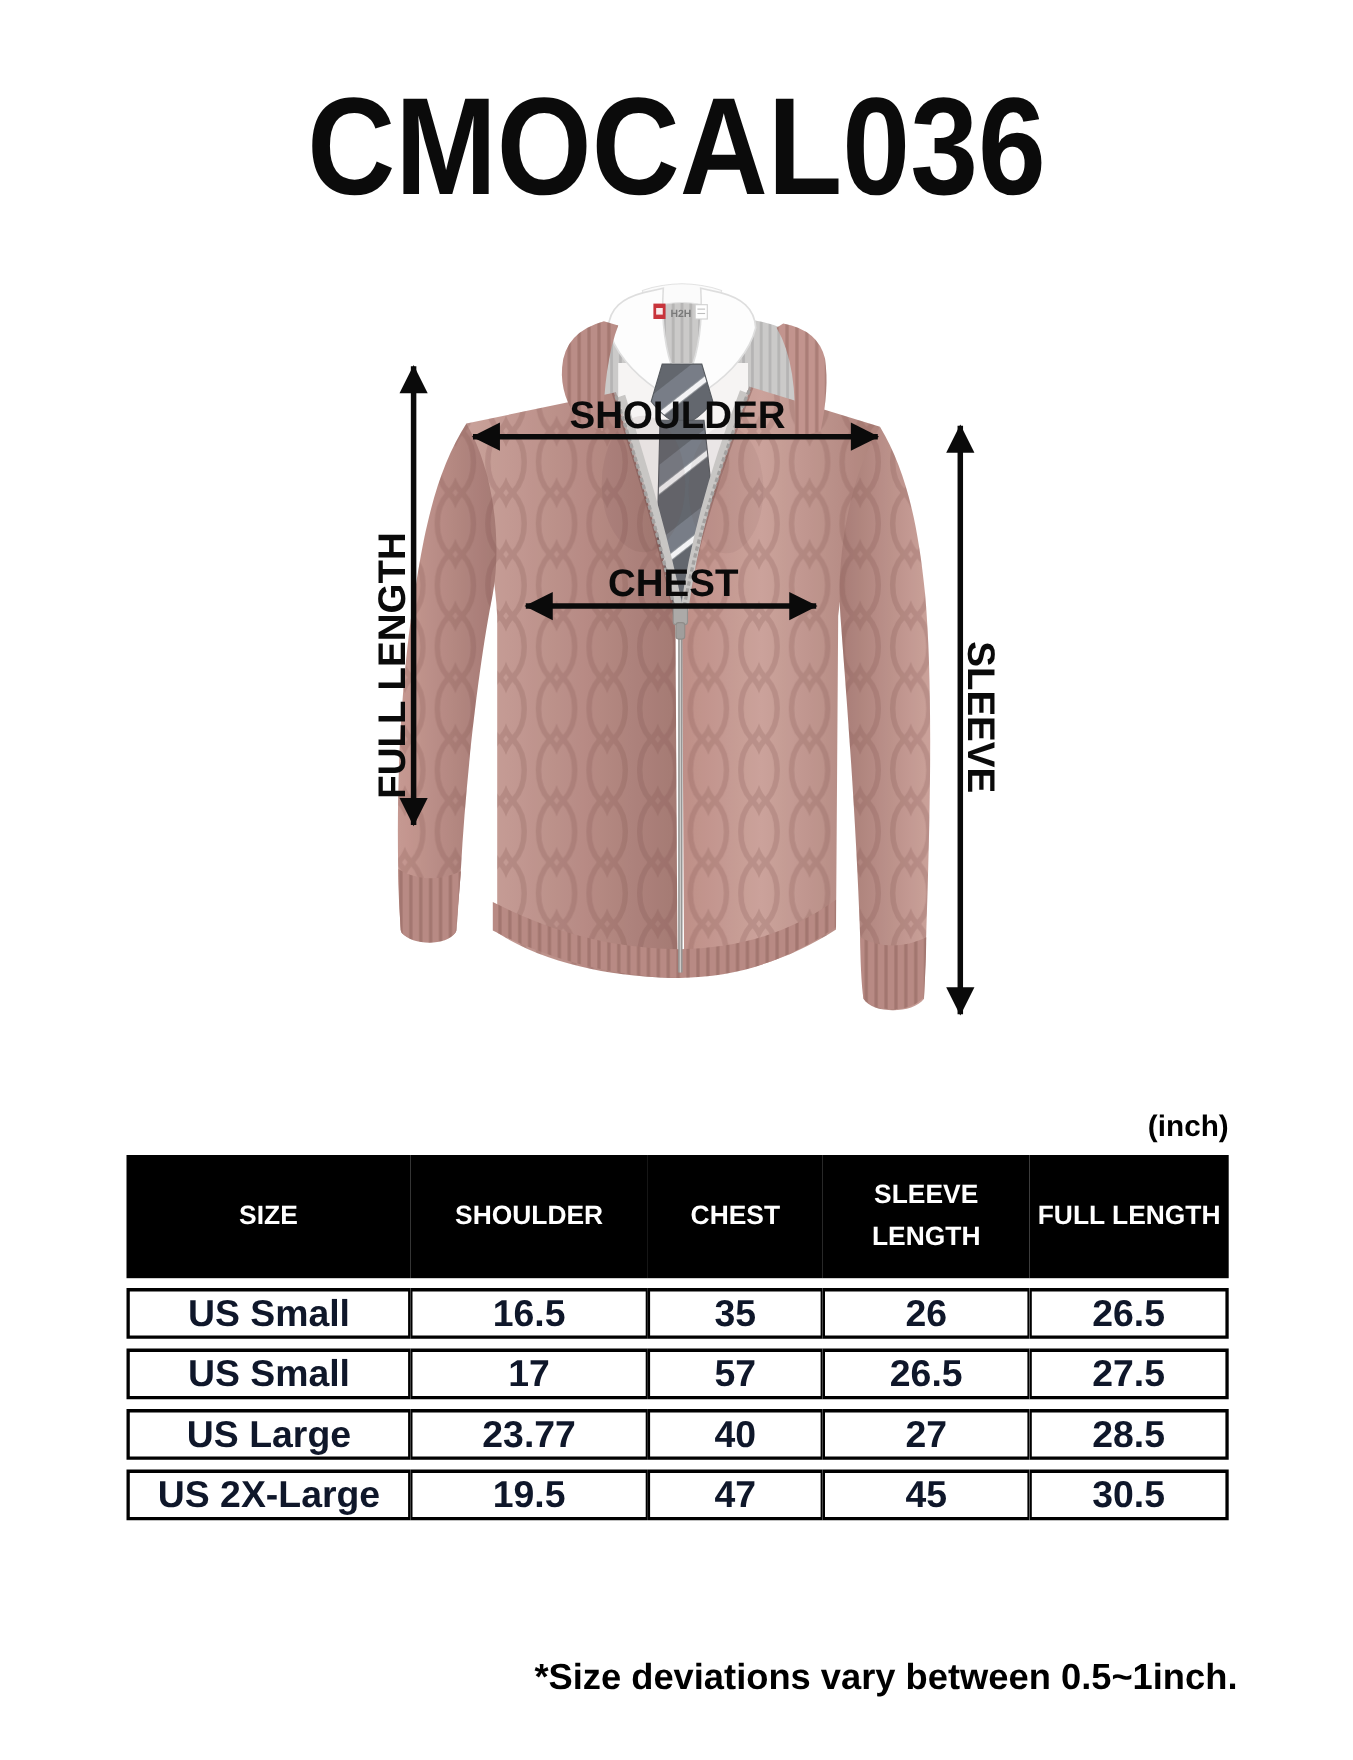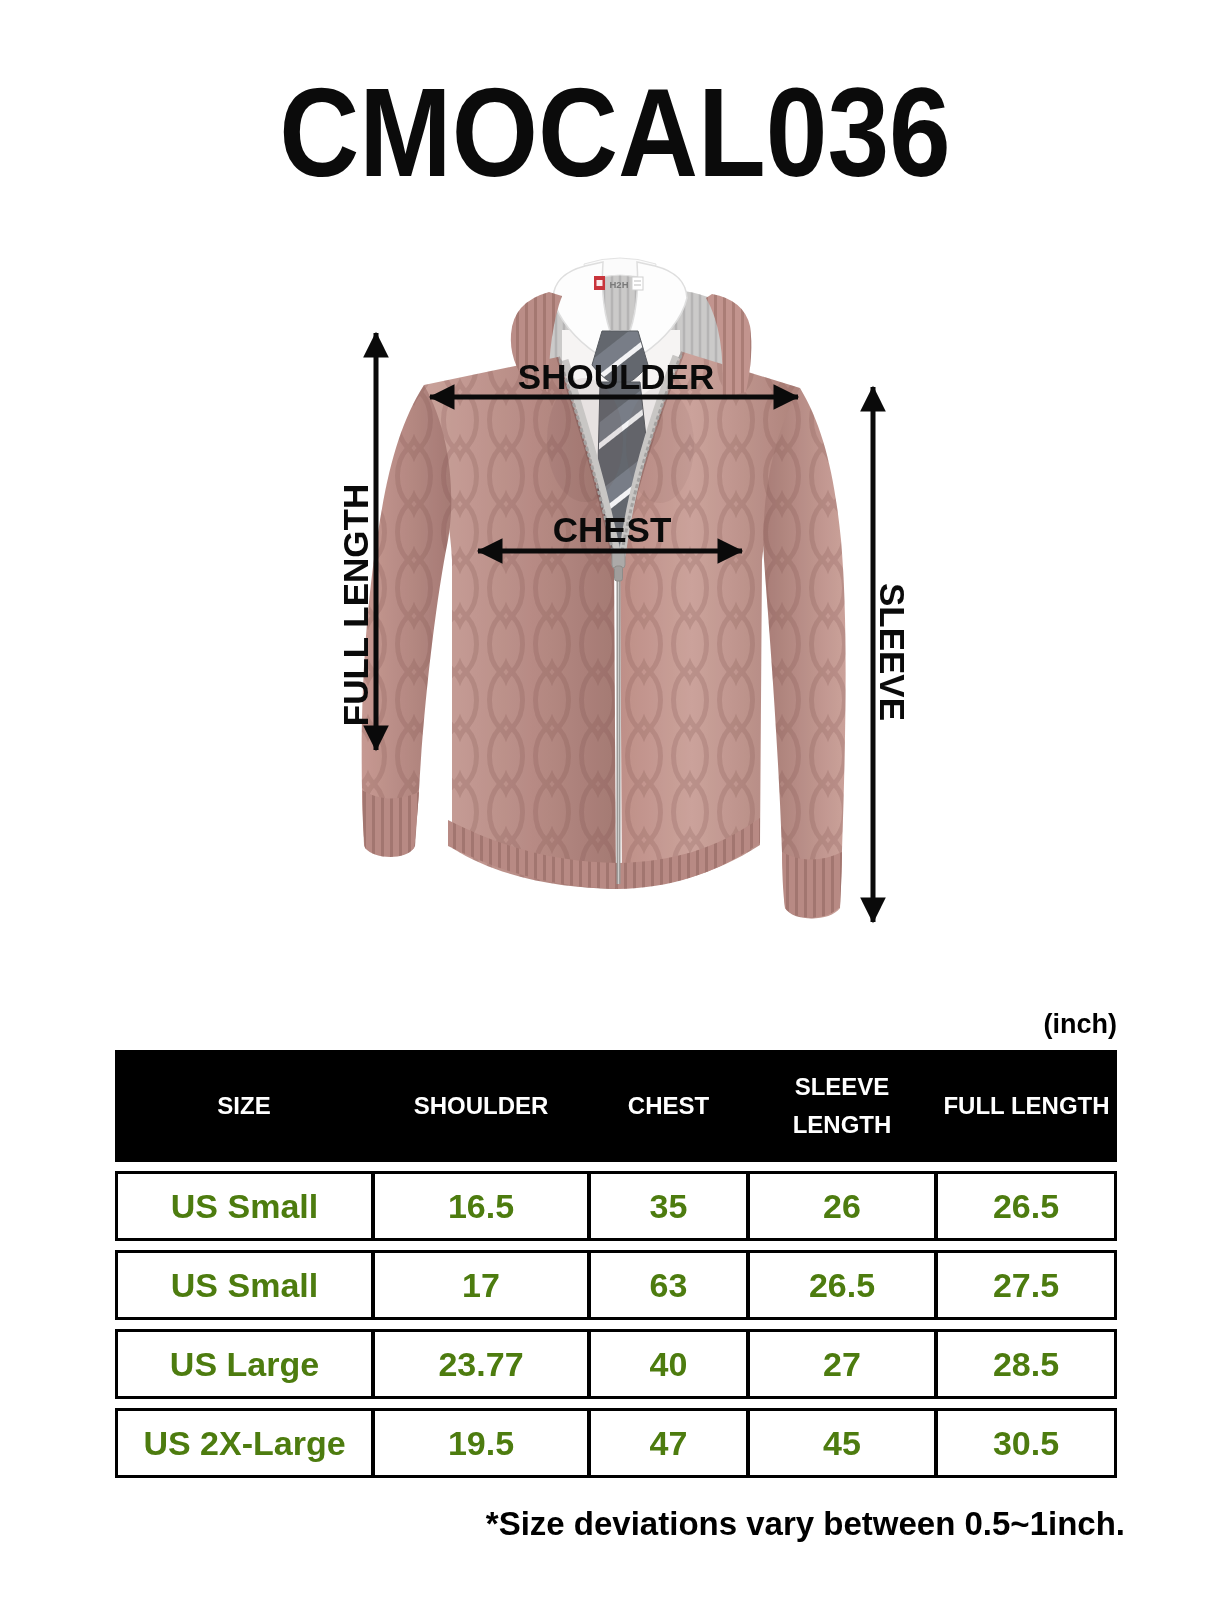--- a/index.html
+++ b/index.html
@@ -68,28 +68,28 @@
     font-weight: 700;
     line-height: 38px;
     height: 112px;
     padding: 0;
     text-align: center;
     vertical-align: middle;
     border: none;
   }
   table.size-table td {
     background: #ffffff;
-    color: #4d7c0f;
+    color: #0f172a;
     font-size: 34px;
     font-weight: 700;
     text-align: center;
     vertical-align: middle;
     height: 46px;
     line-height: 40px;
-    padding: 12px;
+    padding: 0;
     border-top: 3px solid #000;
     border-bottom: 3px solid #000;
     border-left: 2px solid #000;
     border-right: 2px solid #000;
   }
   table.size-table td:first-child { border-left: 3px solid #000; }
   table.size-table td:last-child  { border-right: 3px solid #000; }
 
   .col-size          { width: 258px; }
   .col-shoulder      { width: 216px; }
@@ -272,21 +272,21 @@
       <tr>
         <td>US Small</td>
         <td>16.5</td>
         <td>35</td>
         <td>26</td>
         <td>26.5</td>
       </tr>
       <tr>
         <td>US Small</td>
         <td>17</td>
-        <td>63</td>
+        <td>57</td>
         <td>26.5</td>
         <td>27.5</td>
       </tr>
       <tr>
         <td>US Large</td>
         <td>23.77</td>
         <td>40</td>
         <td>27</td>
         <td>28.5</td>
       </tr>

